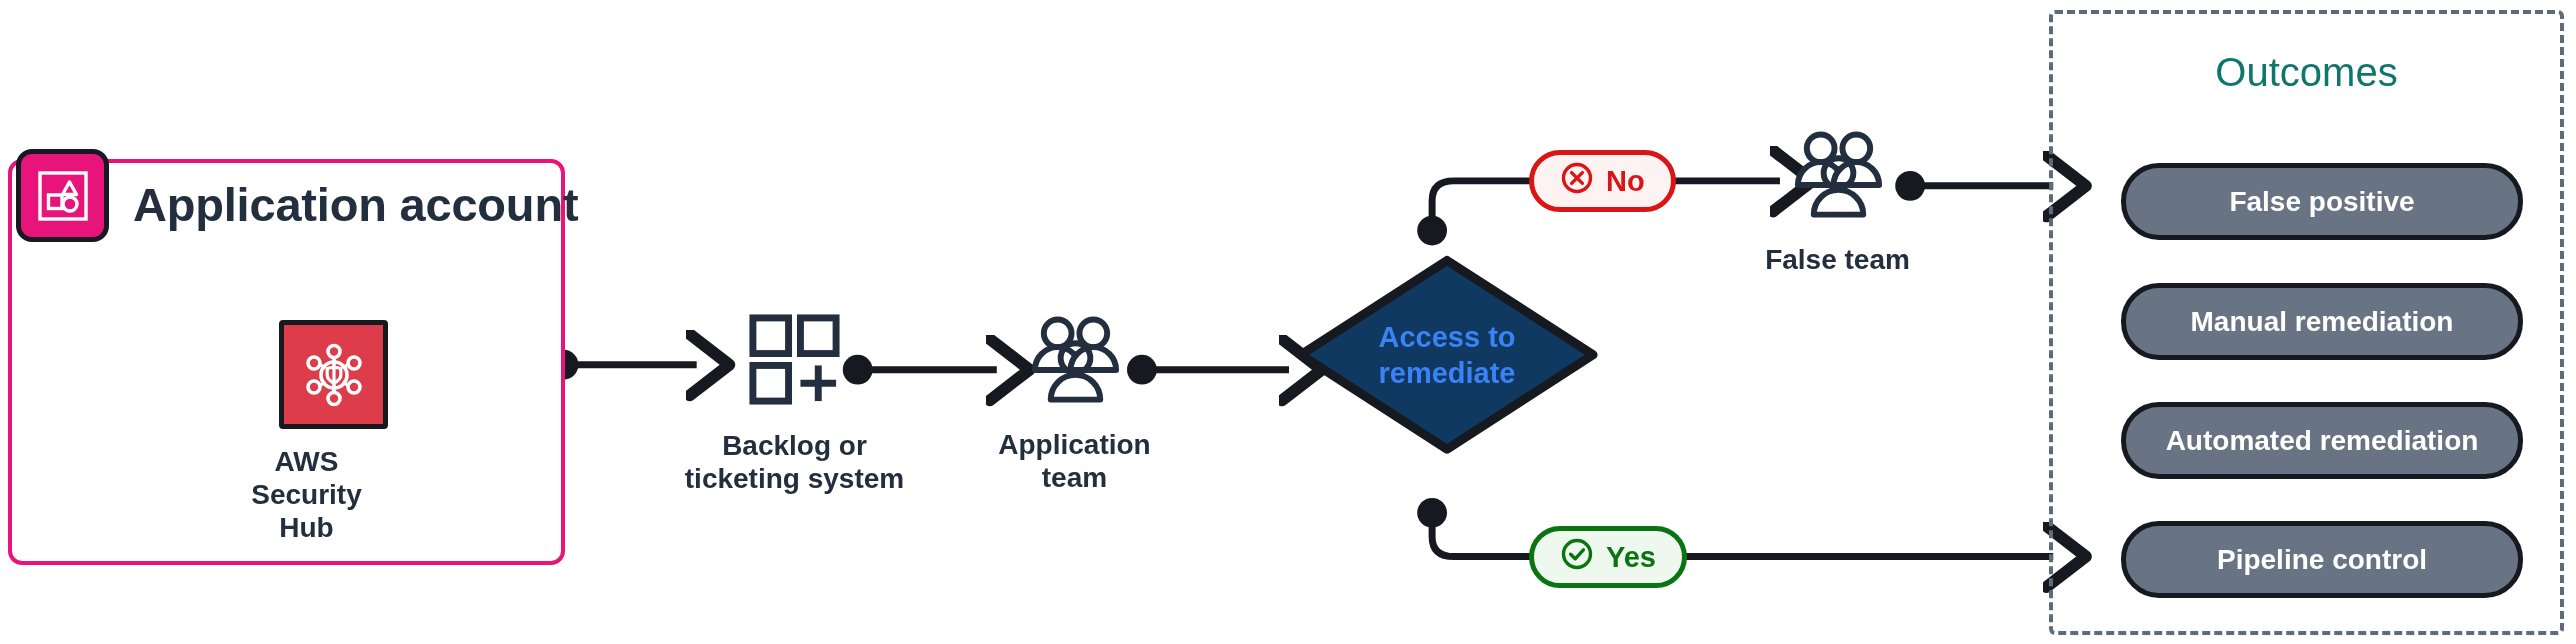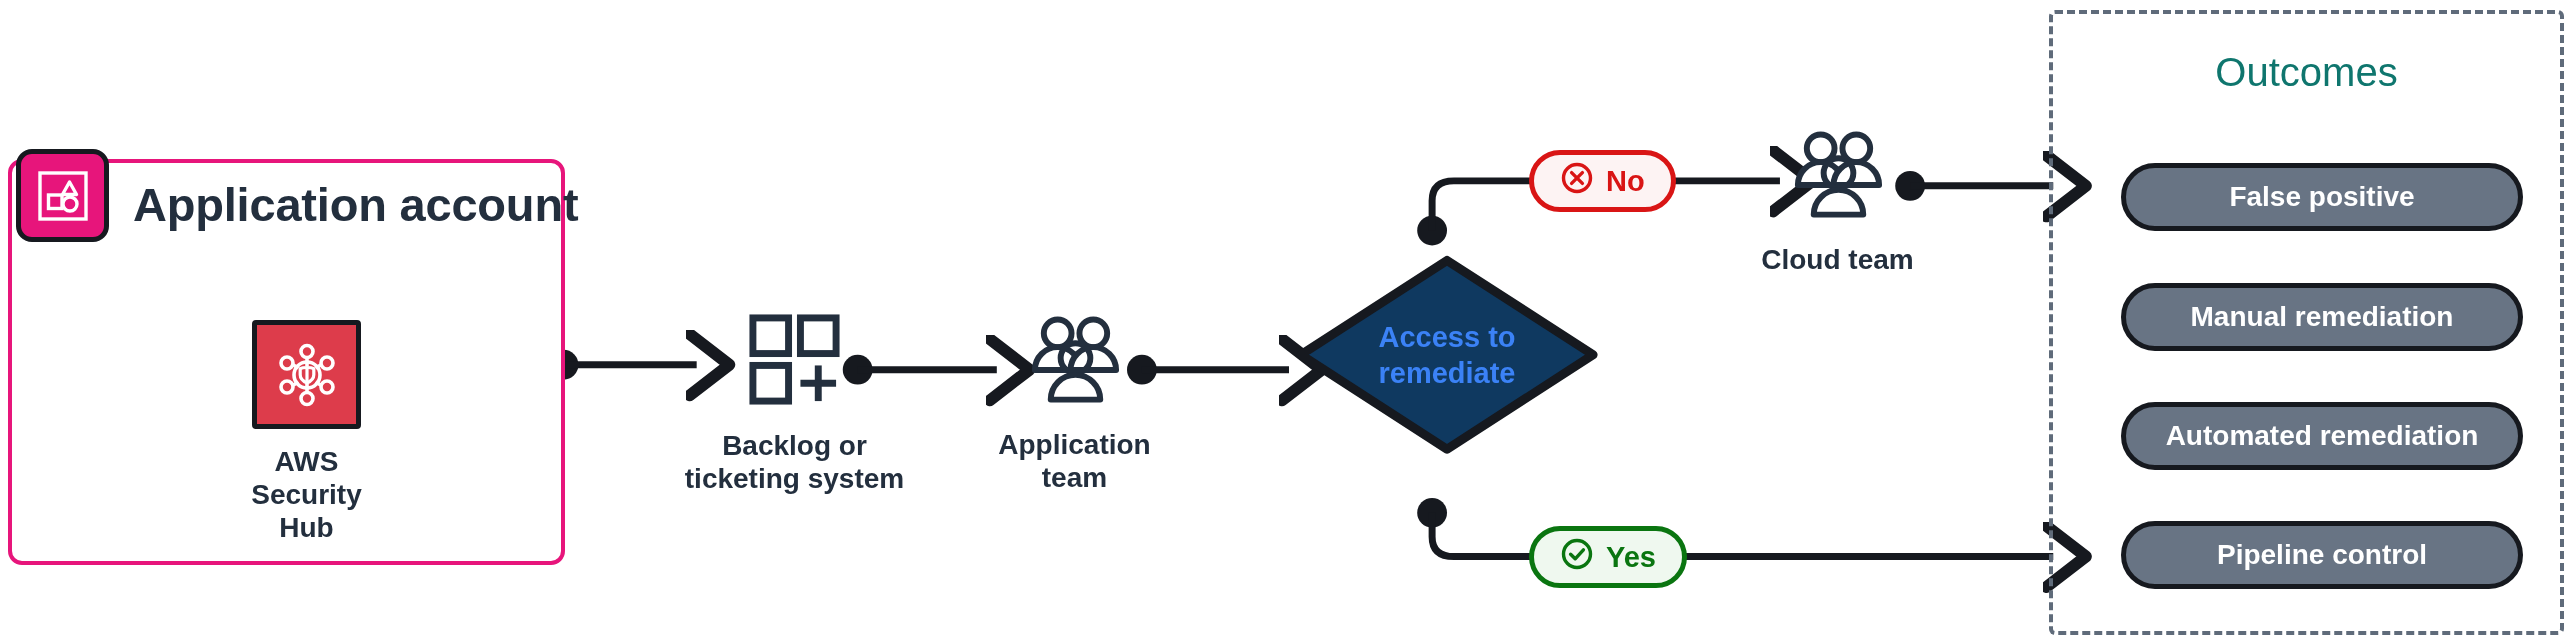--- a/index.html
+++ b/index.html
@@ -53,21 +53,21 @@
   
   .outcomes{
     position:absolute;left:2049px;top:10px;width:515px;height:625px;
     border:4px dashed #5f6b7a;border-radius:6px;box-sizing:border-box;
   }
   .outcomes-title{
     position:absolute;left:0;right:0;top:36px;text-align:center;
     font-size:40px;color:#0f766e;font-weight:400;
   }
   .outcome-pill{
-    position:absolute;left:68px;width:402px;height:68px;
+    position:absolute;left:68px;width:402px;height:77px;
     background:#687484;border:5px solid #16191f;border-radius:38px;box-sizing:border-box;
     display:flex;align-items:center;justify-content:center;
     color:#fff;font-size:28px;font-weight:700;white-space:nowrap;
   }
 
   
   #wires{position:absolute;left:0;top:0;width:2576px;height:644px;pointer-events:none;}
 </style>
 </head>
 <body>
@@ -110,21 +110,21 @@
     <svg width="54" height="54" viewBox="0 0 54 54">
       <rect x="4" y="4" width="46" height="46" fill="none" stroke="#fff" stroke-width="3.4"></rect>
       <rect x="12.5" y="26" width="13.5" height="13.5" fill="none" stroke="#fff" stroke-width="3.4"></rect>
       <path d="M33.5,13 L40.5,25.5 L26.5,25.5 Z" fill="none" stroke="#fff" stroke-width="3.4" stroke-linejoin="round"></path>
       <circle cx="34" cy="35" r="7" fill="none" stroke="#fff" stroke-width="3.4"></circle>
     </svg>
   </div>
 
   <div class="acct-title">Application account</div>
 
-  <div class="node" style="left:225px;top:320px;width:163px;">
+  <div class="node" style="left:225px;top:320px;width:163px;align-items:flex-end;">
     <div class="svc-tile">
       <svg width="80" height="80" viewBox="0 0 80 80">
         <g fill="none" stroke="#fff" stroke-width="3.6">
           <line x1="40" y1="22" x2="40" y2="31"></line>
           <line x1="40" y1="49" x2="40" y2="58"></line>
           <line x1="25.5" y1="29.5" x2="31.5" y2="33"></line>
           <line x1="48.5" y1="47" x2="54.5" y2="50.5"></line>
           <line x1="25.5" y1="50.5" x2="31.5" y2="47"></line>
           <line x1="48.5" y1="33" x2="54.5" y2="29.5"></line>
           <circle cx="40" cy="40" r="13"></circle>
@@ -207,21 +207,21 @@
         <g fill="none" stroke="#232f3e" stroke-width="6" stroke-linecap="round">
           <circle cx="33" cy="17" r="14"></circle>
           <path d="M10,54 a23,23 0 0 1 46,0 z" fill="#fff" stroke-linejoin="round"></path>
           <circle cx="69" cy="17" r="14"></circle>
           <path d="M46,54 a23,23 0 0 1 46,0 z" fill="#fff" stroke-linejoin="round"></path>
           <circle cx="51" cy="42" r="15"></circle>
           <path d="M26,84 a25,25 0 0 1 50,0 z" fill="#fff" stroke-linejoin="round"></path>
         </g>
       </svg>
     </div>
-    <div class="cap">Cloud team</div>
+    <div class="cap">False team</div>
   </div>
 
   <div class="outcomes">
     <div class="outcomes-title">Outcomes</div>
 
     <div class="outcome-pill" style="top:149px;">
       <span>False positive</span>
     </div>
     <div class="outcome-pill" style="top:269px;">
       <span>Manual remediation</span>

